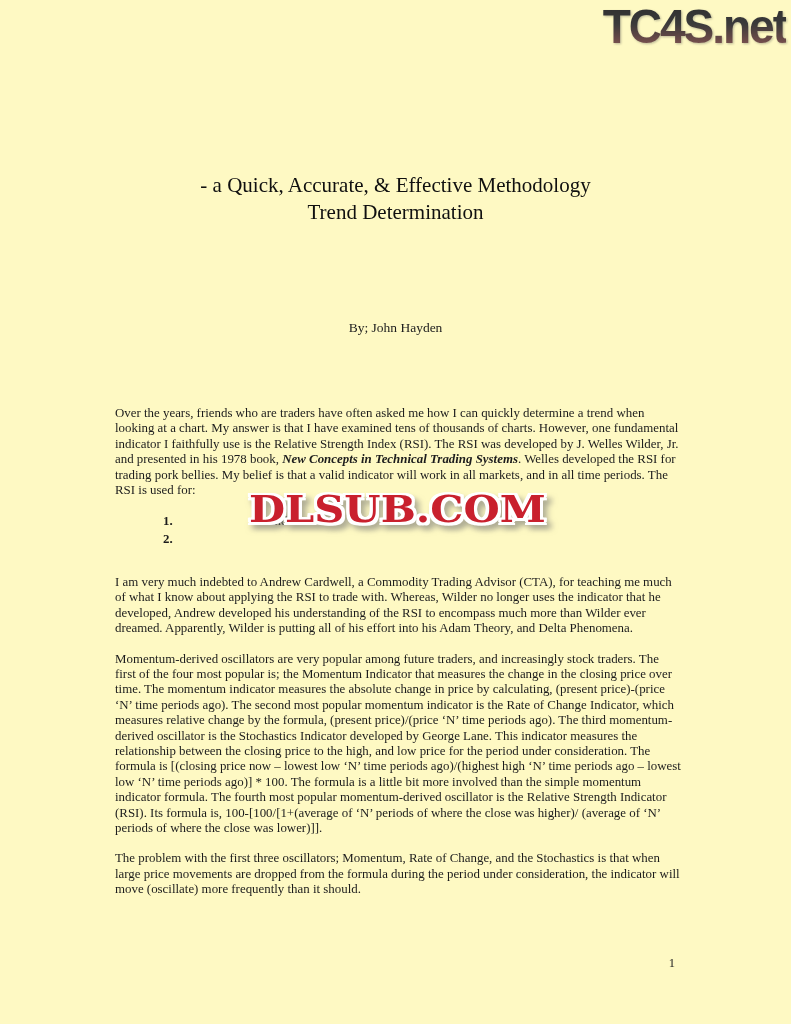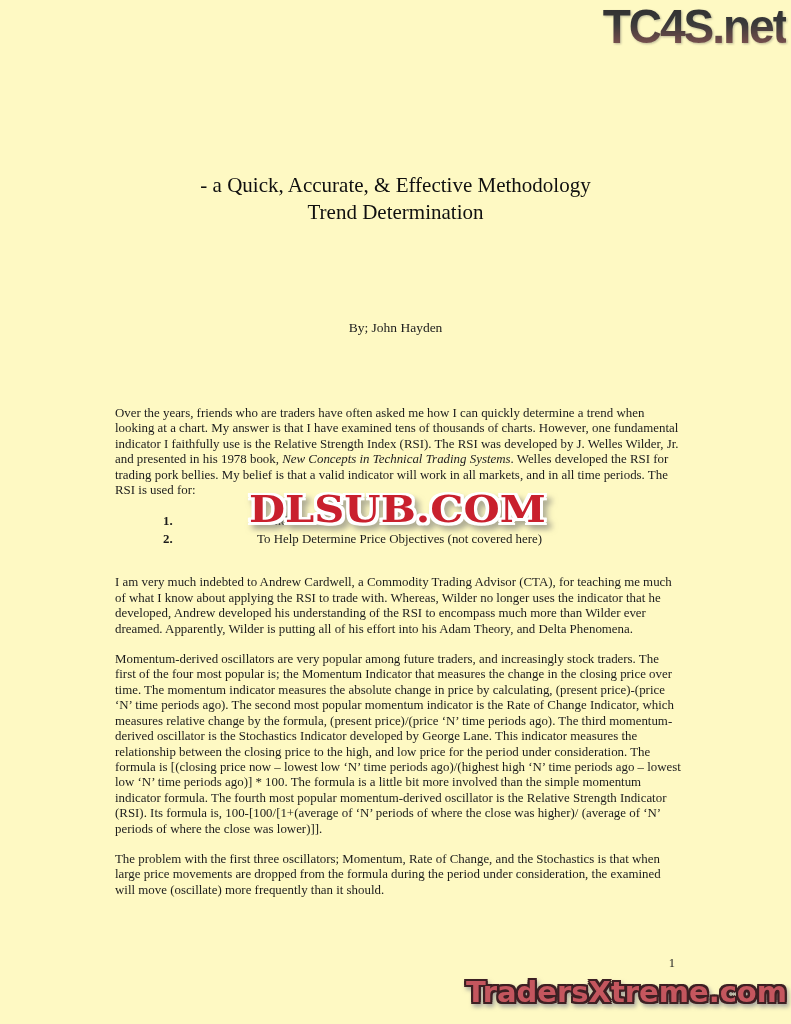--- a/index.html
+++ b/index.html
@@ -15,21 +15,21 @@
     background:linear-gradient(180deg,#2e2e2e 0%,#3a3a3a 45%,#6d4b49 80%,#8c635c 100%);
     -webkit-background-clip:text;background-clip:text;color:transparent;
     filter:drop-shadow(1px 1px 1px rgba(70,70,70,0.35));
   }
   .title{position:absolute;top:172px;left:0;width:100%;text-align:center;
          font-size:21px;line-height:27px;color:#101010;}
   .byline{position:absolute;top:301px;left:0;width:100%;text-align:center;font-size:13.5px;margin-top:19px;}
   .content{position:absolute;top:406px;left:115px;width:566px;
            font-size:12.9px;line-height:15.4px;text-align:left;}
   .content p{margin:0 0 15px 0;}
-  .seg-i{font-style:italic;}
+  .seg-i{font-style:italic;font-weight:bold;}
   .seg-b{font-weight:normal;margin-left:17px;}
   .seg-u{}
   .list{margin:10px 0 27px 0;}
   .list-row{position:relative;padding-left:125px;line-height:17.5px;min-height:17px;}
   .list-num{position:absolute;left:48px;font-weight:bold;}
   
   .watermark{
     position:absolute;left:249px;top:491px;line-height:1;white-space:nowrap;
     font-family:"DejaVu Serif","Liberation Serif",serif;font-weight:700;font-size:40px;
     color:#c9202d;transform:scaleX(1.04) scaleY(0.92);transform-origin:top left;
@@ -62,26 +62,25 @@
     <div>- a Quick, Accurate, &amp; Effective Methodology</div>
     <div>Trend Determination</div>
   </div>
 
   <div class="byline">By; John Hayden</div>
 
   <div class="content">
       <p><span class="seg-n">Over the years, friends who are traders have often asked me how I can quickly determine a trend when looking at a chart. My answer is that I have examined tens of thousands of charts. However, one fundamental indicator I faithfully use is the Relative Strength Index (RSI). The RSI was developed by J. Welles Wilder, Jr. and presented in his 1978 book, </span><span class="seg-i">New Concepts in Technical Trading Systems</span><span class="seg-n">. Welles developed the RSI for trading pork bellies. My belief is that a valid indicator will work in all markets, and in all time periods.  The RSI </span><span class="seg-u">is used for:</span></p>
       <div class="list">
         <div class="list-row"><span class="list-num">1.</span><span><span class="seg-b">Trend A</span></span></div>
-        <div class="list-row"><span class="list-num">2.</span><span><span class="seg-b">To Help Determine Price Objectives</span><span class="seg-n"> (not covered here)</span></span></div>
+        <div class="list-row"><span class="list-num">2.</span></div>
       </div>
       <p><span class="seg-n">I am very much indebted to Andrew Cardwell, a Commodity Trading Advisor (CTA), for teaching me much of what I know about applying the RSI to trade with. Whereas, Wilder no longer uses the indicator that he developed, Andrew developed his understanding of the RSI to encompass much more than Wilder ever dreamed. Apparently, Wilder is putting all of his effort into his Adam Theory, and Delta Phenomena.</span></p>
       <p><span class="seg-n">Momentum-derived oscillators are very popular among future traders, and increasingly stock traders. The first of the four most popular is; the </span><span class="seg-u">Momentum Indicator</span><span class="seg-n"> that measures the change in the closing price over time. The momentum indicator measures the absolute change in price by calculating,  (present price)-(price ‘N’ time periods ago). The second most popular momentum indicator is the </span><span class="seg-u">Rate of Change Indicator</span><span class="seg-n">, which measures relative change by the formula, (present price)/(price ‘N’ time periods ago). The third momentum-derived oscillator is the </span><span class="seg-u">Stochastics Indicator</span><span class="seg-n"> developed by George Lane. This indicator measures the relationship between the closing price to the high, and low price for the period under consideration. The formula is [(closing price now – lowest low ‘N’ time periods ago)/(highest high ‘N’ time periods ago – lowest low ‘N’ time periods ago)] * 100. The formula is a little bit more involved than the simple momentum indicator formula. The fourth most popular momentum-derived oscillator is the </span><span class="seg-u">Relative Strength Indicator (RSI)</span><span class="seg-n">. Its formula is, 100-[100/[1+(average of ‘N’ periods of where the close was higher)/ (average of ‘N’ periods of where the close was lower)]].</span></p>
-      <p><span class="seg-n">The problem with the first three oscillators; Momentum, Rate of Change, and the Stochastics is that when large price movements are dropped from the formula during the period under consideration, the examined will move (oscillate) more frequently than it should.</span></p>
+      <p><span class="seg-n">The problem with the first three oscillators; Momentum, Rate of Change, and the Stochastics is that when large price movements are dropped from the formula during the period under consideration, the indicator will move (oscillate) more frequently than it should.</span></p>
     </div>
 
   <div class="watermark">DLSUB.COM</div>
 
   <div class="page-number">1</div>
 
-  <div class="bottom-logo">TradersXtreme.com</div>
 
 </div>
 
 </body></html>

